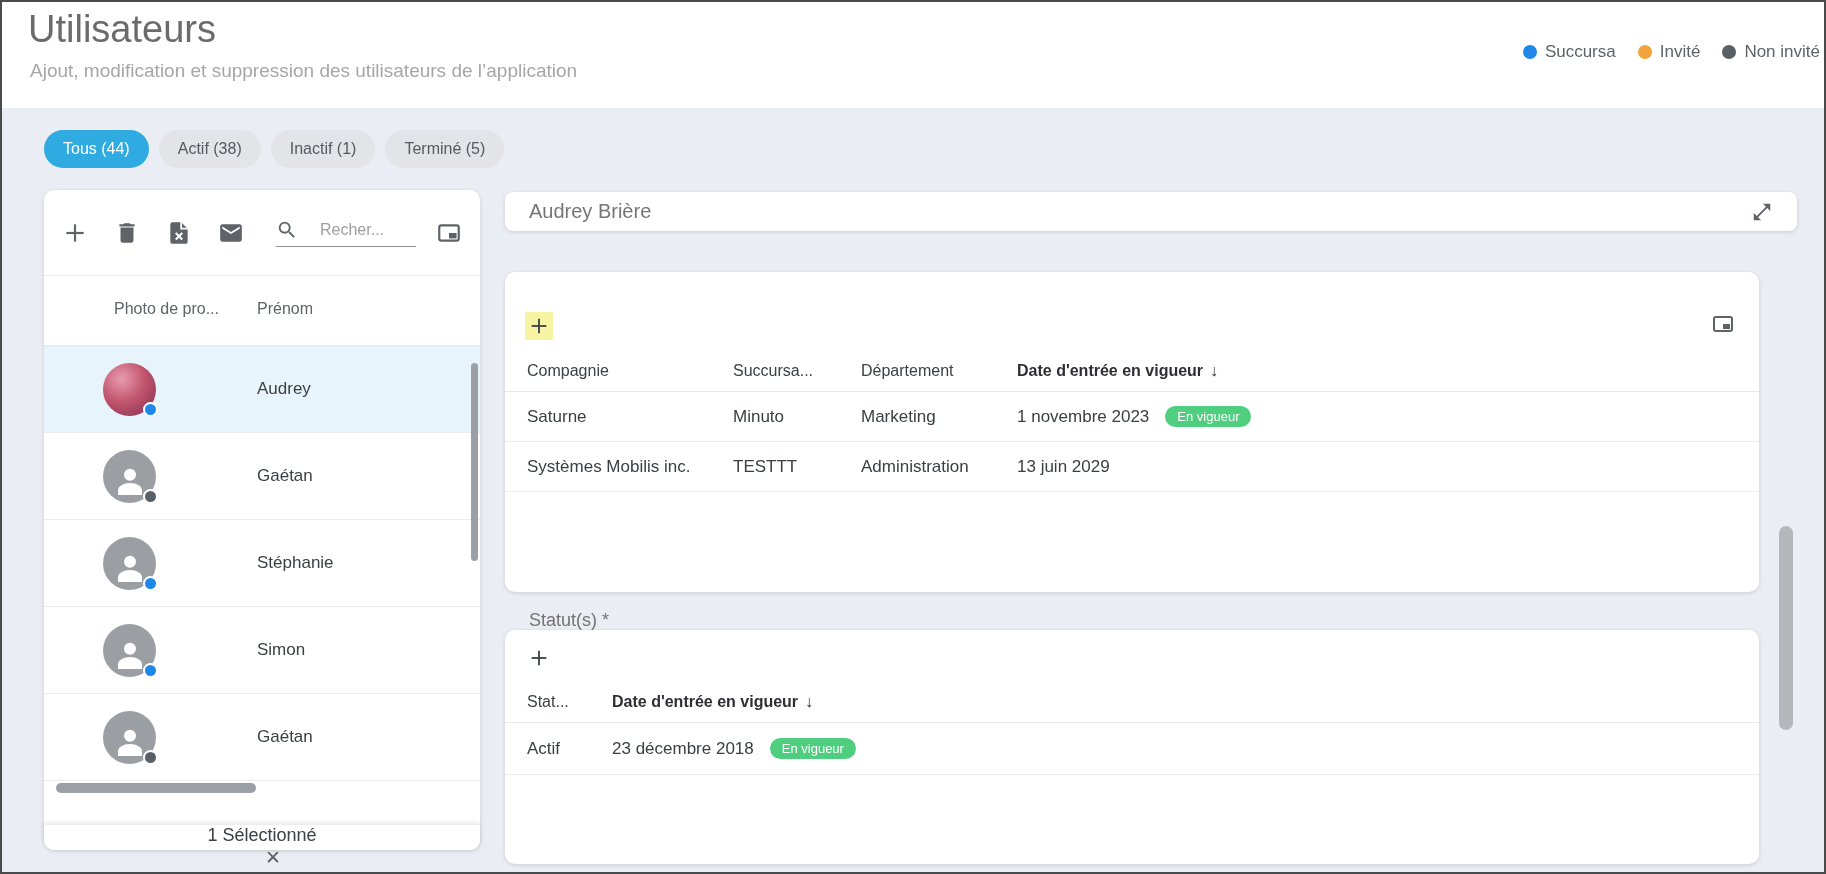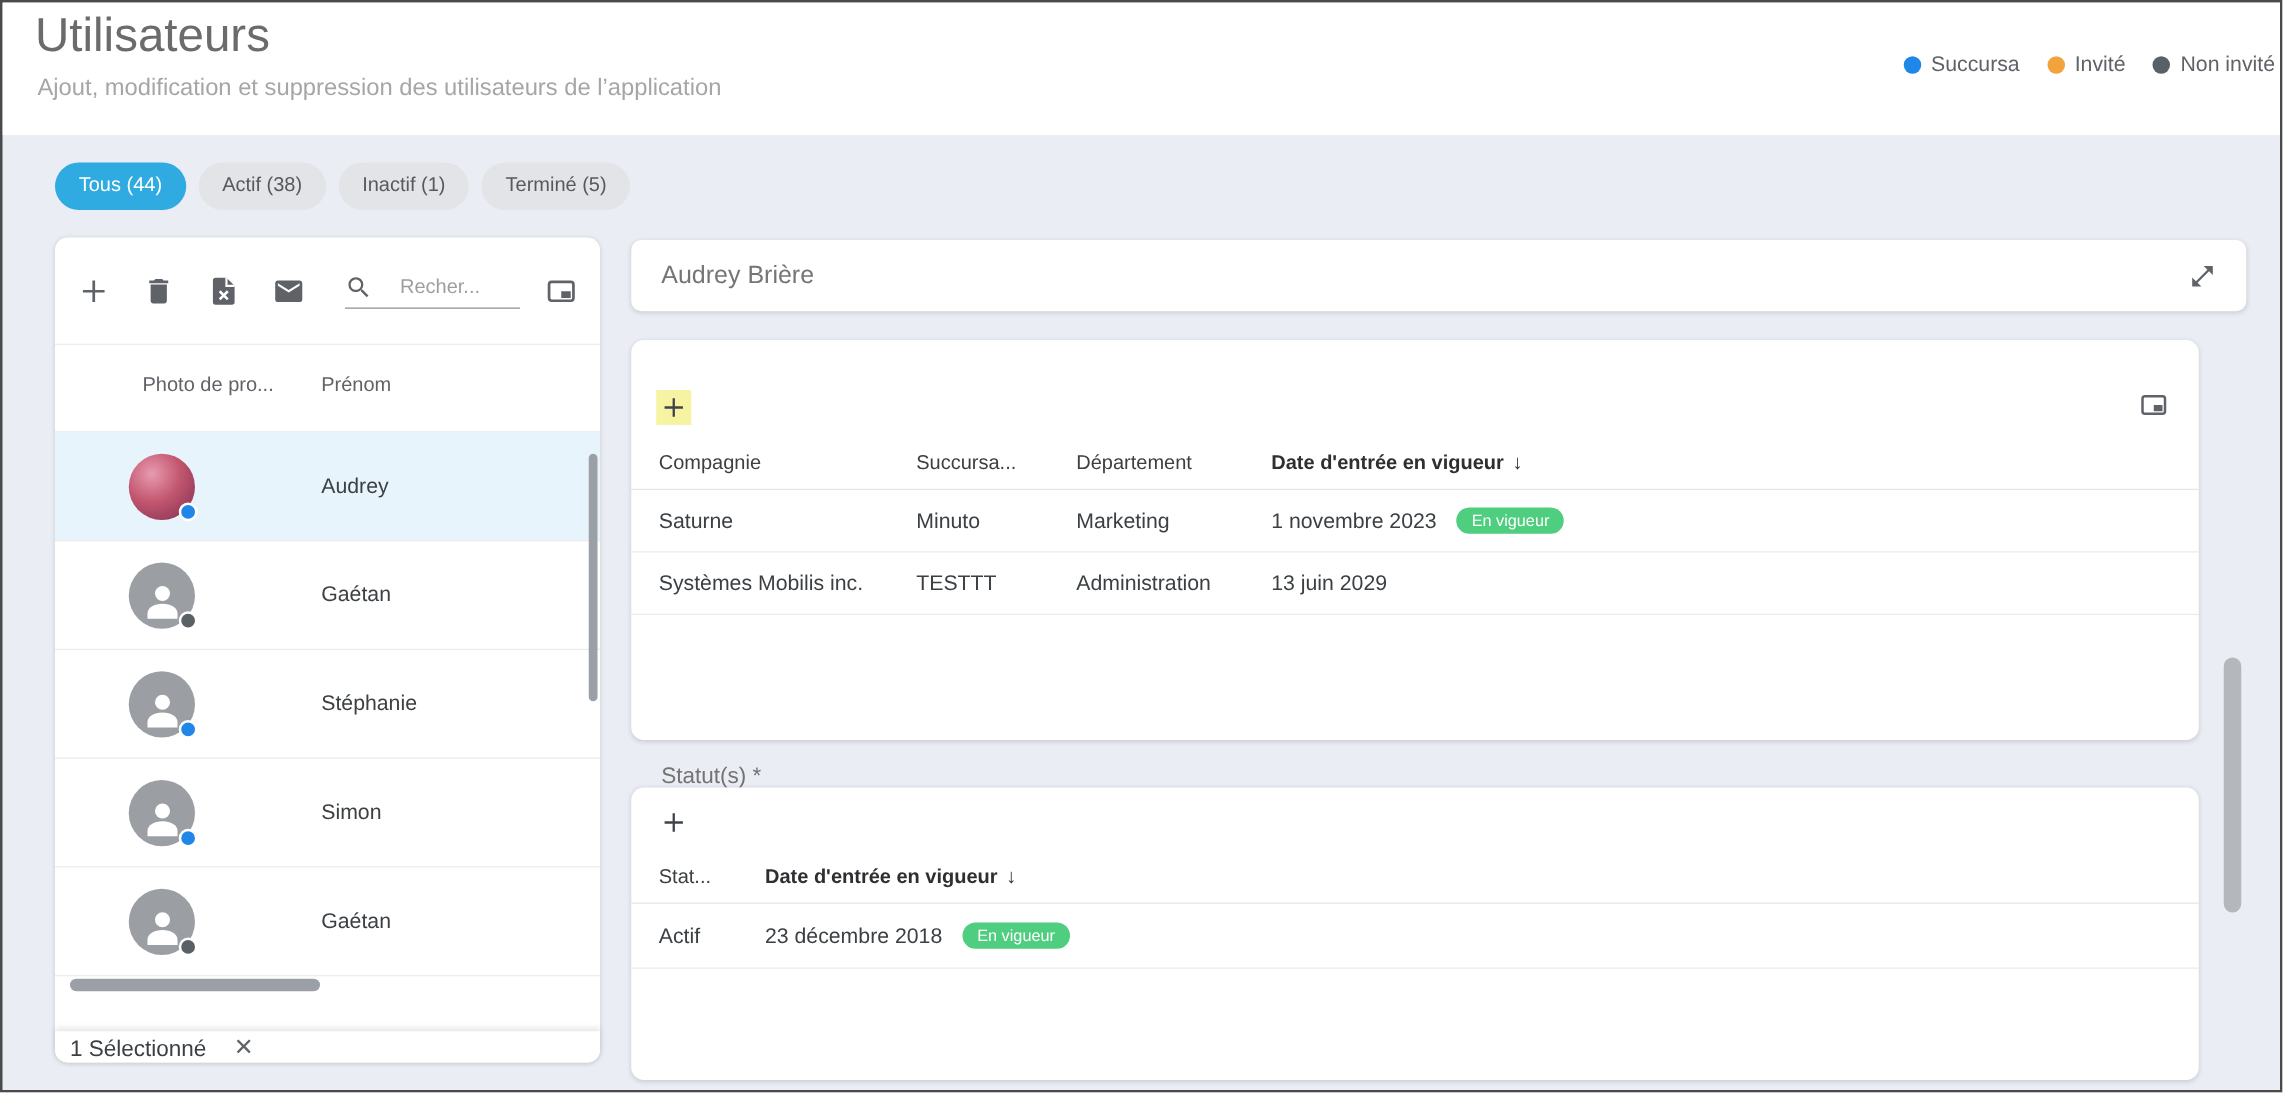--- a/index.html
+++ b/index.html
@@ -50,25 +50,25 @@
   .avatar.photo { background:radial-gradient(circle at 35% 30%, #e89bb0 0%, #c2566f 45%, #7e2d4e 100%); }
   .status-dot { position:absolute; right:-2px; bottom:-1px; width:15px; height:15px; border-radius:50%;
                 border:2px solid #fff; background:#999; }
   .row-name { position:absolute; left:213px; top:50%; transform:translateY(-50%); font-size:17px; color:#3c4043; }
 
   .list-vscroll { position:absolute; right:2px; top:173px; width:7px; height:198px; background:#9aa0a6; border-radius:4px; cursor:pointer; }
   .list-hscroll { position:absolute; left:12px; bottom:57px; width:200px; height:10px; background:#9aa0a6; border-radius:5px; cursor:pointer; }
 
   .list-footer { position:absolute; left:0; right:0; bottom:0; height:25px; background:#fff;
                  border-radius:0 0 10px 10px; box-shadow:0 -2px 5px rgba(0,0,0,.10);
-                 display:flex; align-items:flex-end; padding:0 12px; font-size:18px; color:#3c4043; }
+                 display:flex; align-items:center; padding:0 12px; font-size:18px; color:#3c4043;flex-direction:column; }
   .clear-x { margin-left:22px; font-size:19px; color:#5f6368; cursor:pointer; }
 
   
-  .name-card { position:absolute; left:503px; top:190px; width:1292px; height:57px; background:#fff;
+  .name-card { position:absolute; left:503px; top:190px; width:1292px; height:39px; background:#fff;
                border-radius:8px; box-shadow:0 1px 4px rgba(0,0,0,.14); display:flex; align-items:center; padding:0 24px; }
   .detail-name { font-size:20px; color:#757575; }
   .expand-icon { margin-left:auto; width:22px; height:22px; color:#5f6368; cursor:pointer; }
   .expand-icon svg { width:100%; height:100%; display:block; }
 
   .section-label { position:absolute; font-size:18px; color:#8e8f84; }
   .section-label.dept { left:527px; top:276px; background:#f6f3a3; padding:3px 8px; }
   .section-label.statut { left:527px; top:608px; color:#737373; }
 
   .detail-card { position:absolute; left:503px; width:1254px; background:#fff; border-radius:10px;

